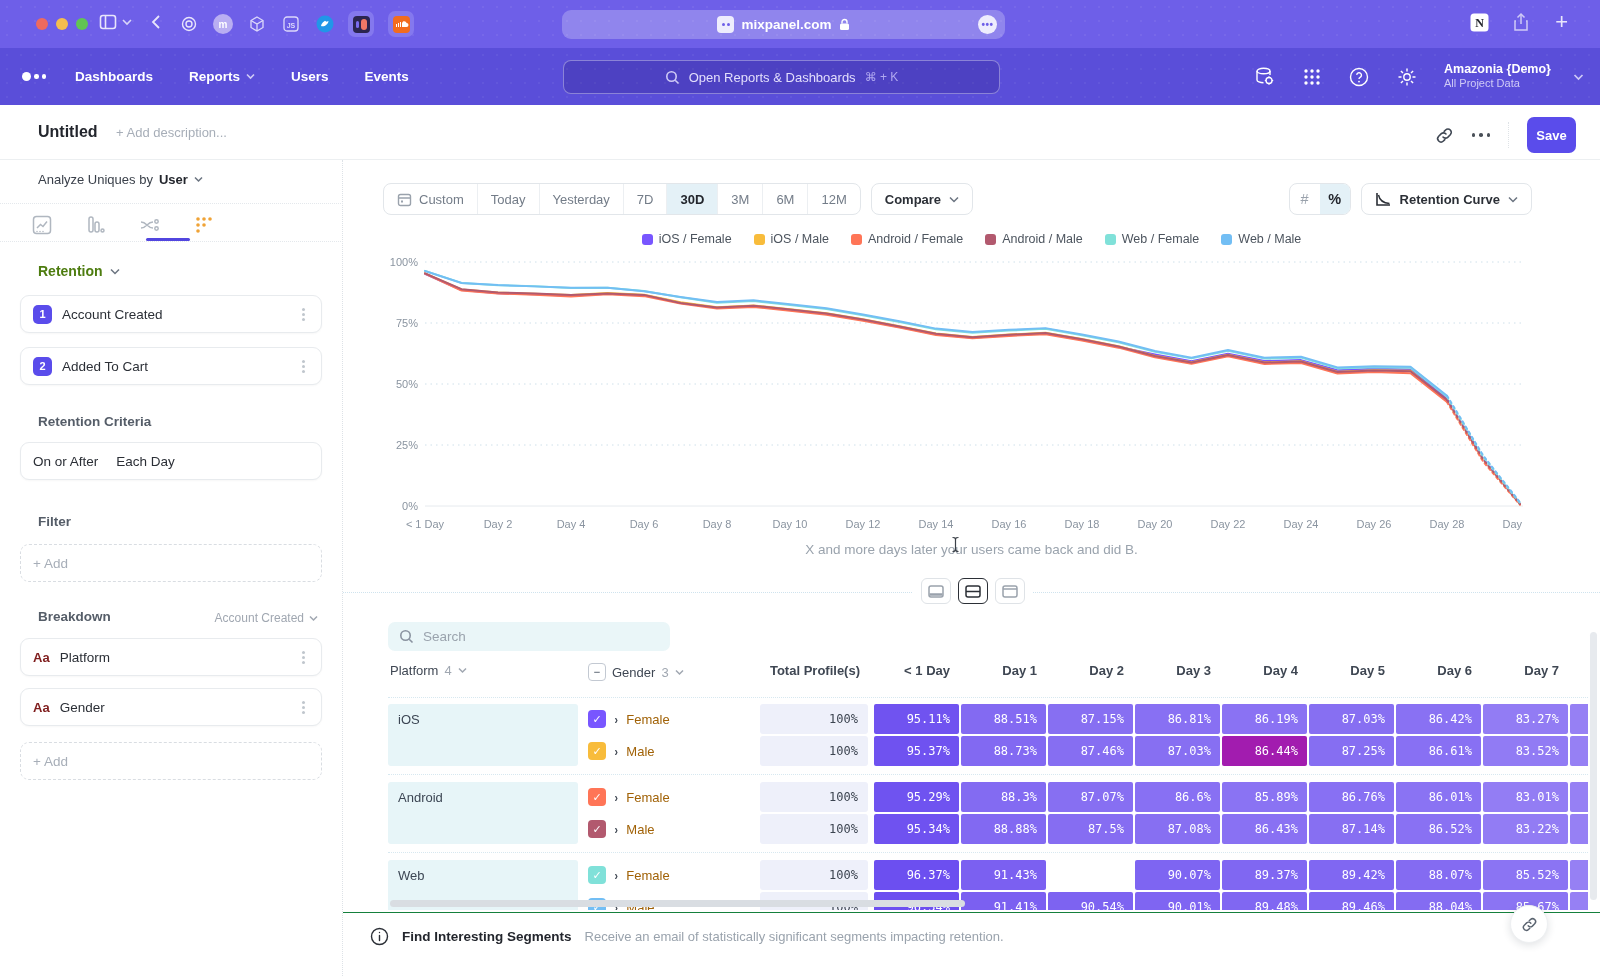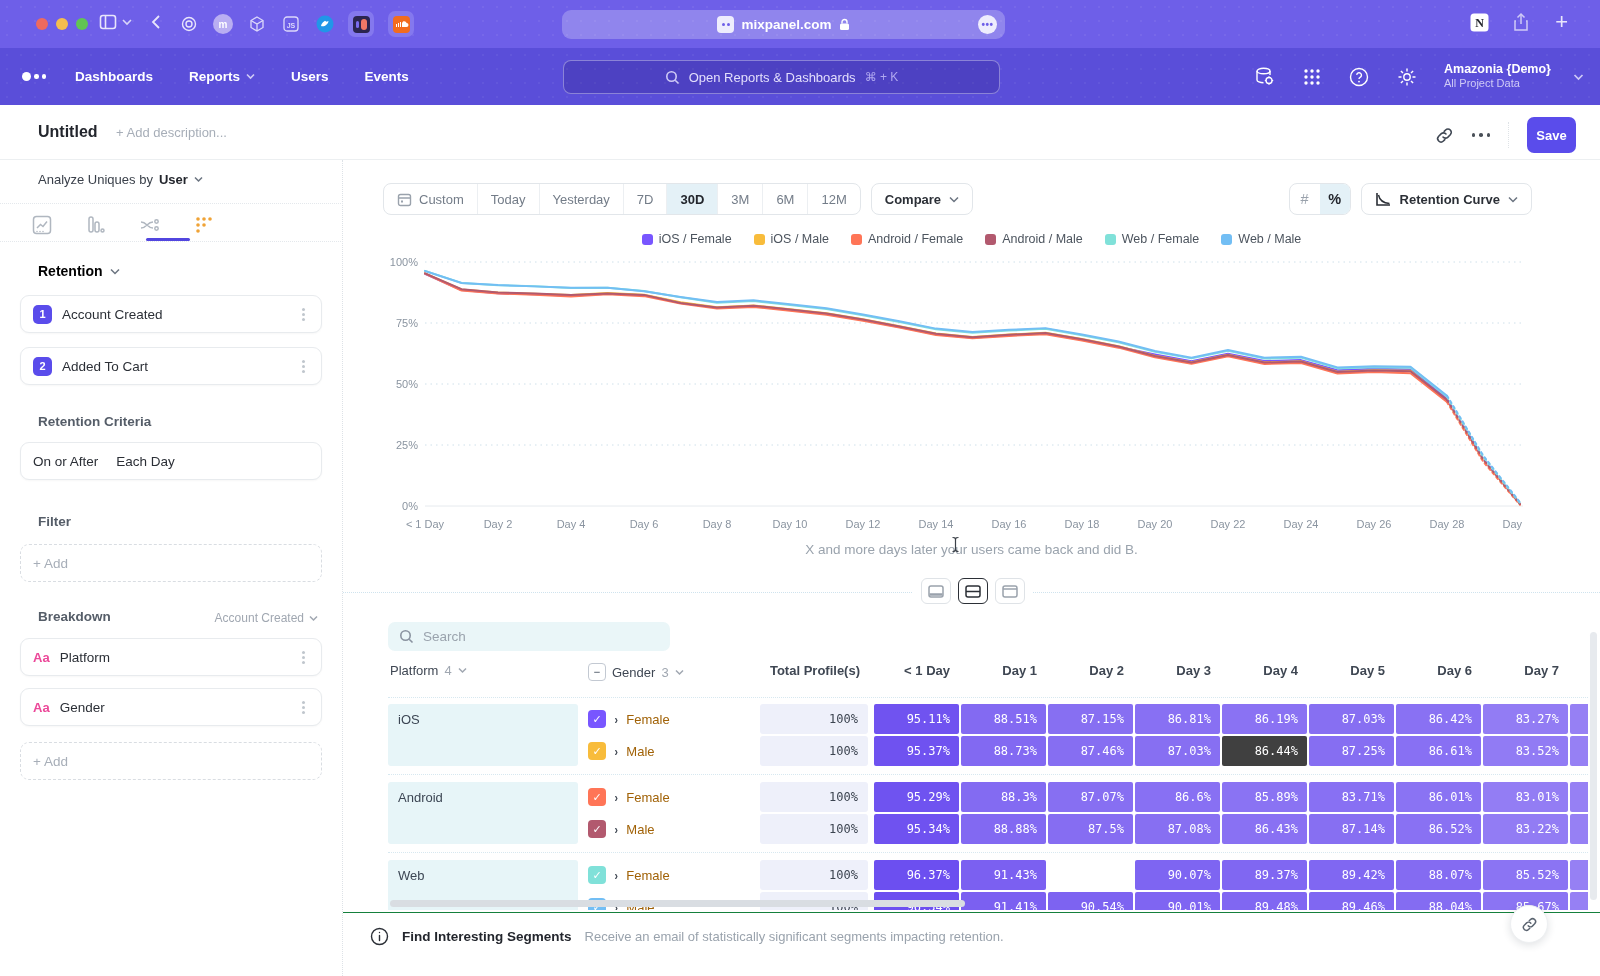--- a/index.html
+++ b/index.html
@@ -48,29 +48,29 @@
 
   
   .sidebar { position:absolute; left:0; top:160px; width:343px; height:816px; background:#fff; border-right:1px dotted #dde2e7; }
   .an-row { position:absolute; left:38px; top:12px; font-size:13px; color:#3a404a; display:flex; align-items:center; gap:6px; }
   .an-row b { color:#23262d; font-weight:700; }
   .sb-div { position:absolute; left:0; top:43px; width:343px; border-top:1px dotted #e4e8ec; }
   .tabs { position:absolute; left:24px; top:50px; display:flex; gap:18px; }
   .tab { width:36px; height:30px; display:flex; align-items:center; justify-content:center; cursor:pointer; }
   .tab-underline { position:absolute; left:146px; top:78px; width:44px; height:3px; background:#5246df; border-radius:2px; }
   .sb-div2 { position:absolute; left:0; top:81px; width:343px; border-top:1px dotted #e4e8ec; }
-  .sb-h { position:absolute; left:38px; font-size:14px; font-weight:700; color:#000000; display:flex; align-items:center; gap:7px; }
+  .sb-h { position:absolute; left:38px; font-size:14px; font-weight:700; color:#4d7c0f; display:flex; align-items:center; gap:7px; }
   .sb-sub { position:absolute; left:38px; font-size:13.5px; font-weight:600; color:#555d68; }
   .card { position:absolute; left:20px; width:302px; height:38px; background:#fff; border:1px solid #e8ebee; border-radius:9px;
     box-shadow:0 1px 2px rgba(40,50,60,.04); display:flex; align-items:center; padding:0 12px; gap:10px; cursor:pointer; }
   .card .numb { width:19px; height:19px; border-radius:5px; background:#5a4ceb; color:#fff; font-size:11px; font-weight:700; display:flex; align-items:center; justify-content:center; }
   .card .clabel { font-size:13.5px; color:#2b2f36; font-weight:500; flex:1; }
   .kebab { width:3px; height:3px; border-radius:50%; background:#c0c6cd; box-shadow:0 5px 0 #c0c6cd, 0 -5px 0 #c0c6cd; margin-right:4px; }
   .card.dashed { border:1px dashed #d9dde2; box-shadow:none; color:#a7aeb8; font-size:13.5px; }
-  .card .aa { color:#ec4899; font-weight:700; font-size:13px; }
+  .card .aa { color:#7f1d1d; font-weight:700; font-size:13px; }
   .bd-scope { position:absolute; right:24px; font-size:12px; color:#a0a7b1; display:flex; align-items:center; gap:5px; }
   .sb-foot { position:absolute; left:0; bottom:0; width:343px; height:40px; border-top:1px dotted #e4e8ec; display:flex; align-items:center; justify-content:space-between; padding:0 28px 0 38px; }
   .feedback { font-size:12.5px; color:#a7aeb8; cursor:pointer; }
 
   
   .main { position:absolute; left:343px; top:160px; width:1257px; height:816px; background:#fff; }
 
   .ctl-row { position:absolute; left:40px; top:23px; display:flex; gap:10px; }
   .seg { display:flex; border:1px solid #e2e6ea; border-radius:8px; overflow:hidden; background:#fff; height:32px; }
   .seg .it { padding:0 13px; display:flex; align-items:center; gap:7px; font-size:13px; color:#737c88; border-right:1px solid #eceff2; cursor:pointer; white-space:nowrap; }
@@ -612,39 +612,39 @@
         <div class="gcell" style="top: 36px;">
           <span class="cbx" style="background:#F8BC3B">✓</span>
           <span class="gchev">›</span>
           <span class="glabel">Male</span>
         </div>
         <div class="tcell" style="top: 36px;">100%</div>
         <div class="dcell" style="left: 531px; top: 36px; background: rgb(111, 82, 240);">95.37%</div>
         <div class="dcell" style="left: 618px; top: 36px; background: rgb(130, 105, 242);">88.73%</div>
         <div class="dcell" style="left: 705px; top: 36px; background: rgb(134, 110, 242);">87.46%</div>
         <div class="dcell" style="left: 792px; top: 36px; background: rgb(135, 111, 242);">87.03%</div>
-        <div class="dcell" style="left: 879px; top: 36px; background: #404040;">86.44%</div>
+        <div class="dcell" style="left: 879px; top: 36px; background: #a21caf;">86.44%</div>
         <div class="dcell" style="left: 966px; top: 36px; background: rgb(134, 110, 242);">87.25%</div>
         <div class="dcell" style="left: 1053px; top: 36px; background: rgb(136, 112, 243);">86.61%</div>
         <div class="dcell" style="left: 1140px; top: 36px; background: rgb(145, 123, 244);">83.52%</div>
         <div class="sliver" style="left: 1227px; top: 36px; background: rgb(150, 128, 244);"></div>
         <div class="grp-sep" style="top: 74px;"></div>
         <div class="plat-cell" style="top: 82px; height: 62px;">Android</div>
         <div class="gcell" style="top: 82px;">
           <span class="cbx" style="background:#FF7557">✓</span>
           <span class="gchev">›</span>
           <span class="glabel">Female</span>
         </div>
         <div class="tcell" style="top: 82px;">100%</div>
         <div class="dcell" style="left: 531px; top: 82px; background: rgb(111, 83, 240);">95.29%</div>
         <div class="dcell" style="left: 618px; top: 82px; background: rgb(131, 107, 242);">88.3%</div>
         <div class="dcell" style="left: 705px; top: 82px; background: rgb(135, 111, 242);">87.07%</div>
         <div class="dcell" style="left: 792px; top: 82px; background: rgb(136, 112, 243);">86.6%</div>
         <div class="dcell" style="left: 879px; top: 82px; background: rgb(138, 115, 243);">85.89%</div>
-        <div class="dcell" style="left: 966px; top: 82px; background: rgb(136, 112, 243);">83.71%</div>
+        <div class="dcell" style="left: 966px; top: 82px; background: rgb(136, 112, 243);">86.76%</div>
         <div class="dcell" style="left: 1053px; top: 82px; background: rgb(138, 115, 243);">86.01%</div>
         <div class="dcell" style="left: 1140px; top: 82px; background: rgb(147, 125, 244); padding-left: 9px;">83.01%</div>
         <div class="sliver" style="left: 1227px; top: 82px; background: rgb(150, 128, 244);"></div>
         <div class="gcell" style="top: 114px;">
           <span class="cbx" style="background:#B2596E">✓</span>
           <span class="gchev">›</span>
           <span class="glabel">Male</span>
         </div>
         <div class="tcell" style="top: 114px;">100%</div>
         <div class="dcell" style="left: 531px; top: 114px; background: rgb(111, 82, 240);">95.34%</div>

